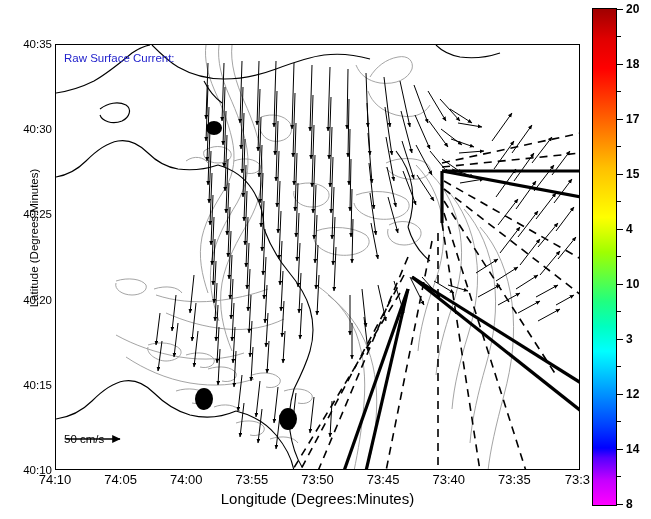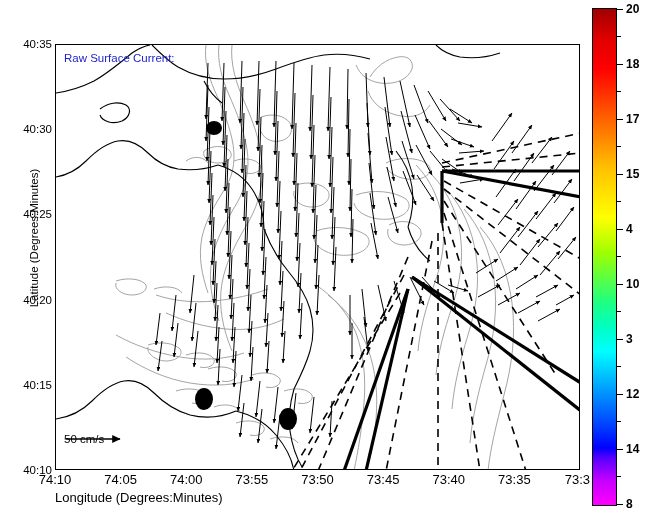--- a/index.html
+++ b/index.html
@@ -15,22 +15,22 @@
   #plot{position:absolute;left:55px;top:44px;width:525px;height:426px;
         border:1px solid #000;box-sizing:border-box;background:#fff;overflow:hidden;}
   #plot svg{position:absolute;left:0;top:0;}
 
   
   .ytl{position:absolute;right:0;transform:translateY(-50%);font-size:11.5px;color:#000;
        text-align:center;white-space:nowrap;}
   .ylabels{position:absolute;left:0;top:44px;width:52px;height:426px;}
   .xlabels{position:absolute;left:55px;top:472px;width:525px;height:18px;}
   .xtl{position:absolute;transform:translateX(-50%);font-size:13px;color:#000;white-space:nowrap;}
-  .xaxis-title{position:absolute;left:55px;top:490px;width:525px;text-align:left;
-               font-size:13px;color:#000;}
+  .xaxis-title{position:absolute;left:55px;top:490px;width:525px;text-align:center;
+               font-size:15px;color:#000;}
   .yaxis-title{position:absolute;left:-86px;top:232px;width:240px;text-align:center;
                font-size:11.5px;color:#000;transform:rotate(-90deg);}
 
   
   .annot{position:absolute;left:8px;top:6px;color:#2222cc;font-size:11.5px;line-height:15px;
          white-space:nowrap;}
 
   .scalebar{position:absolute;left:8px;bottom:22px;}
   .scalebar .sb-text{font-size:11.5px;color:#000;white-space:nowrap;margin-bottom:2px;}
 

